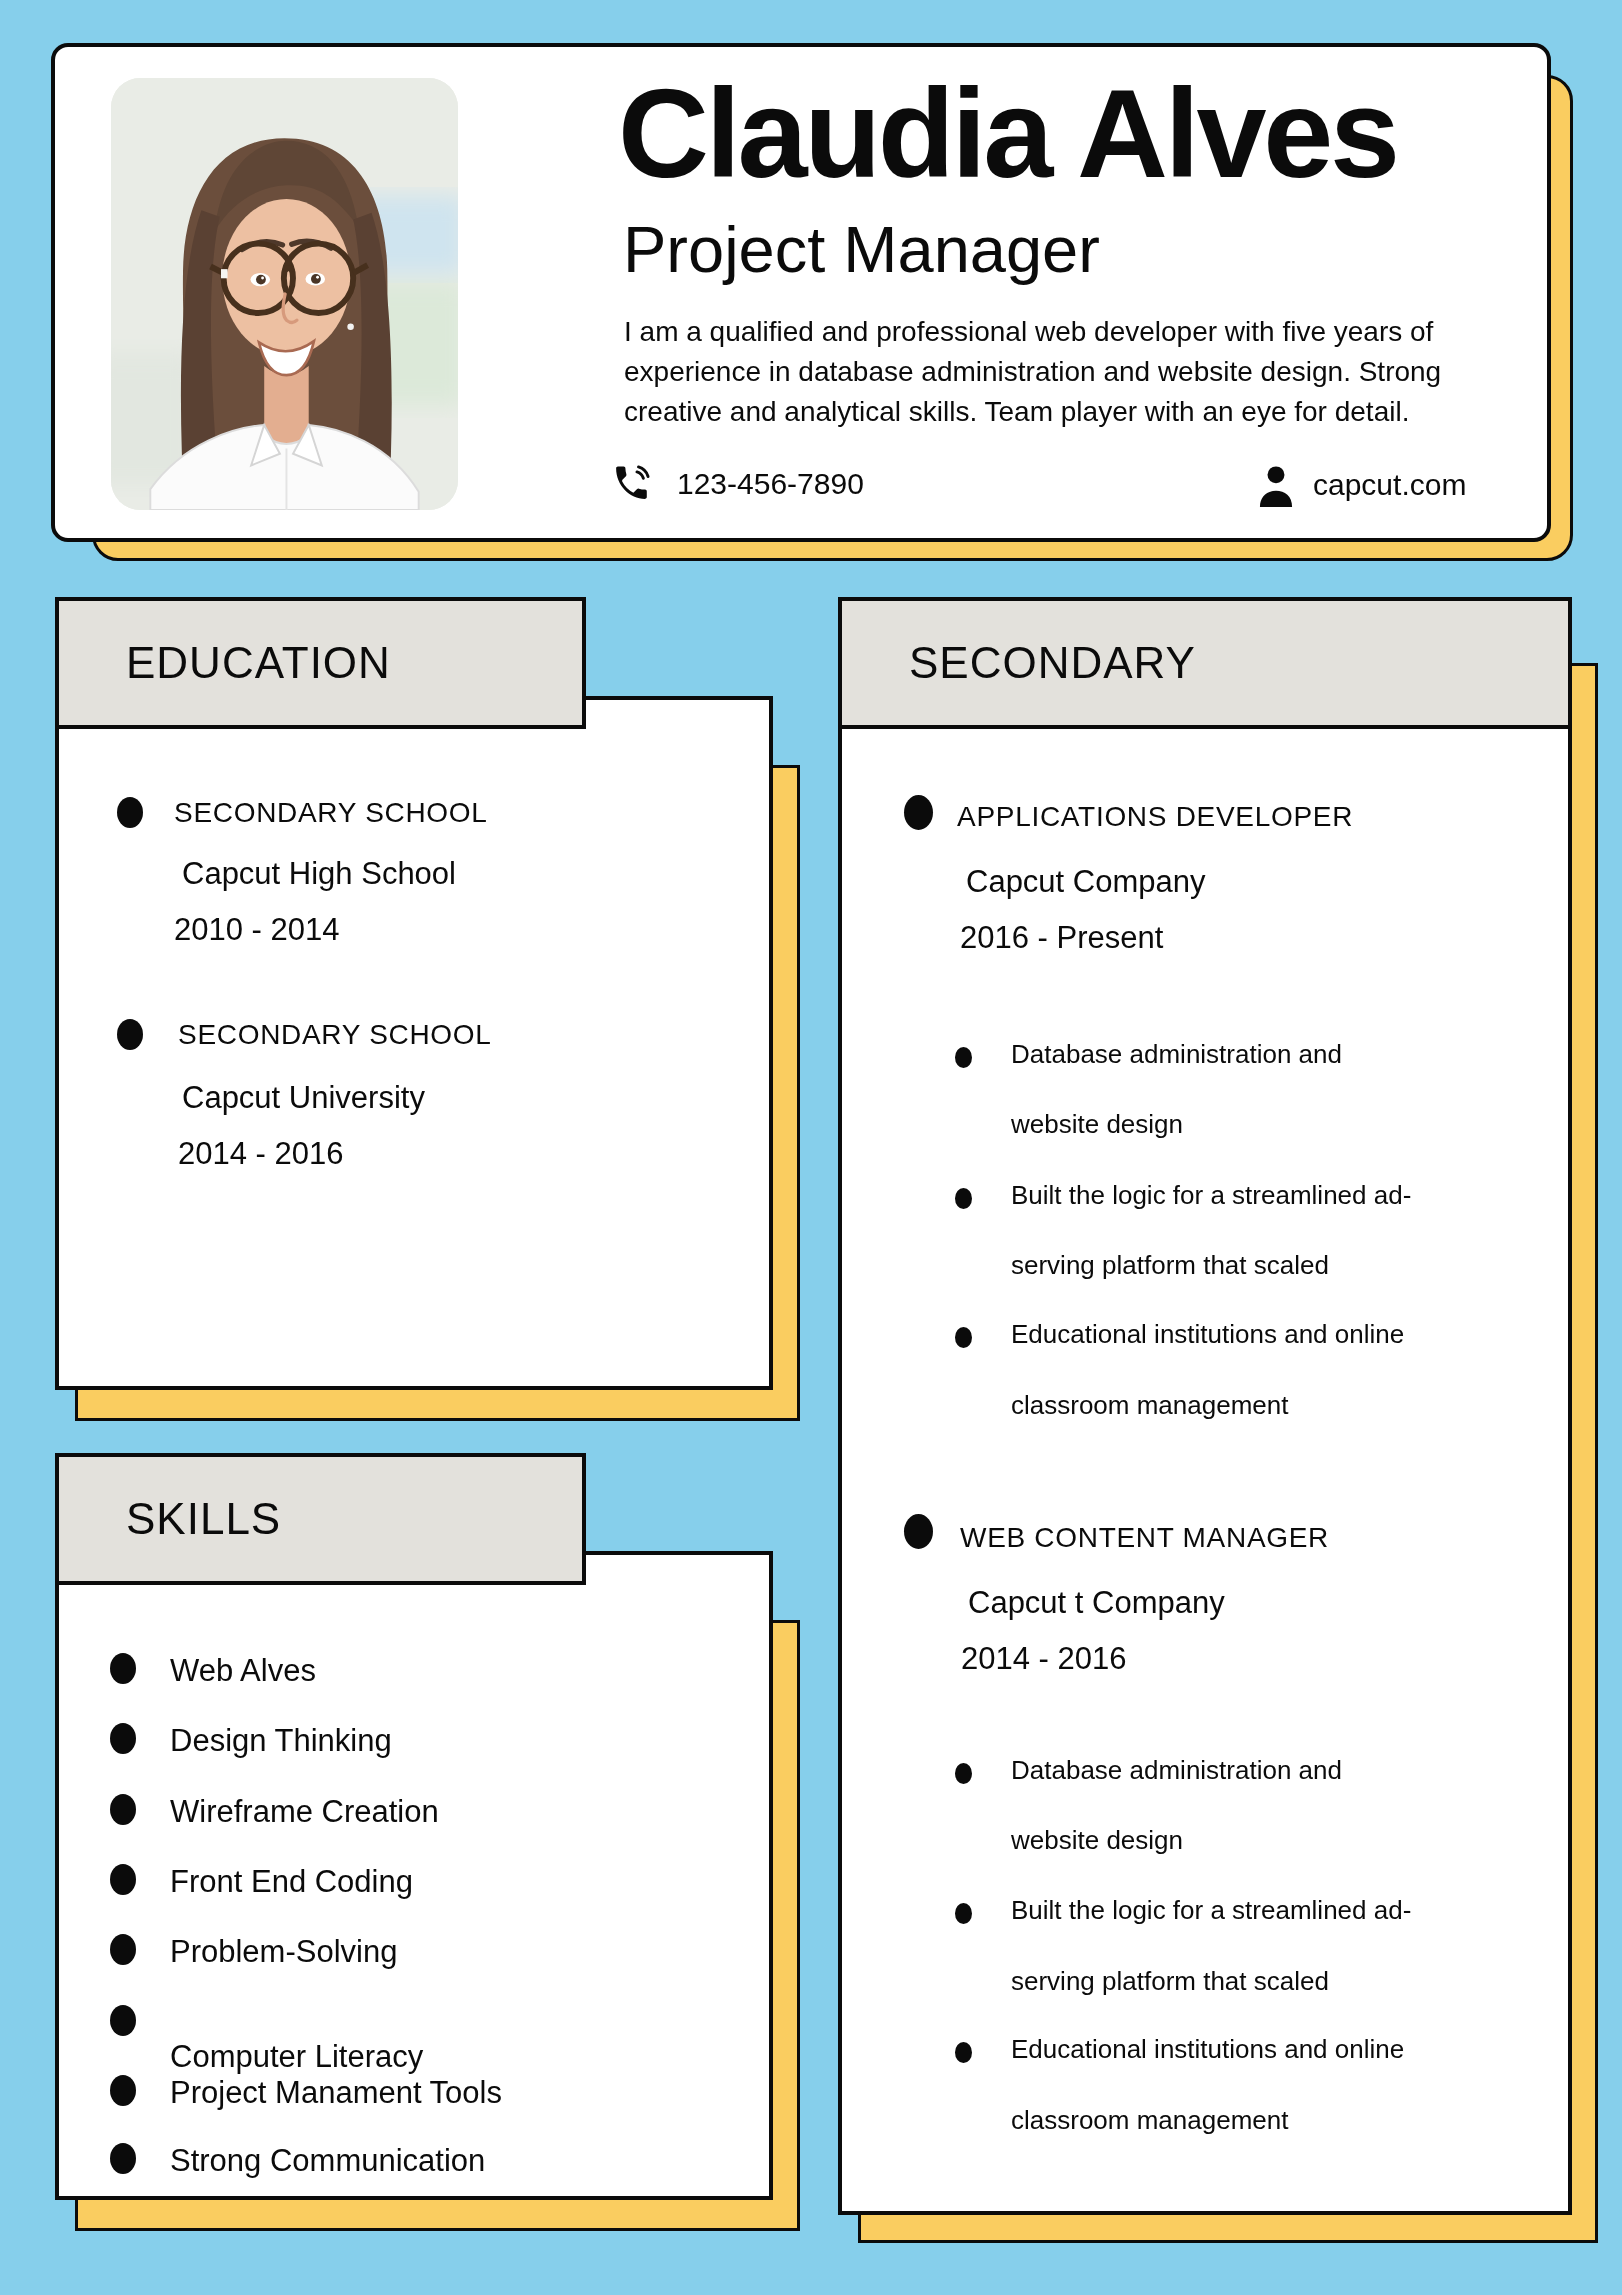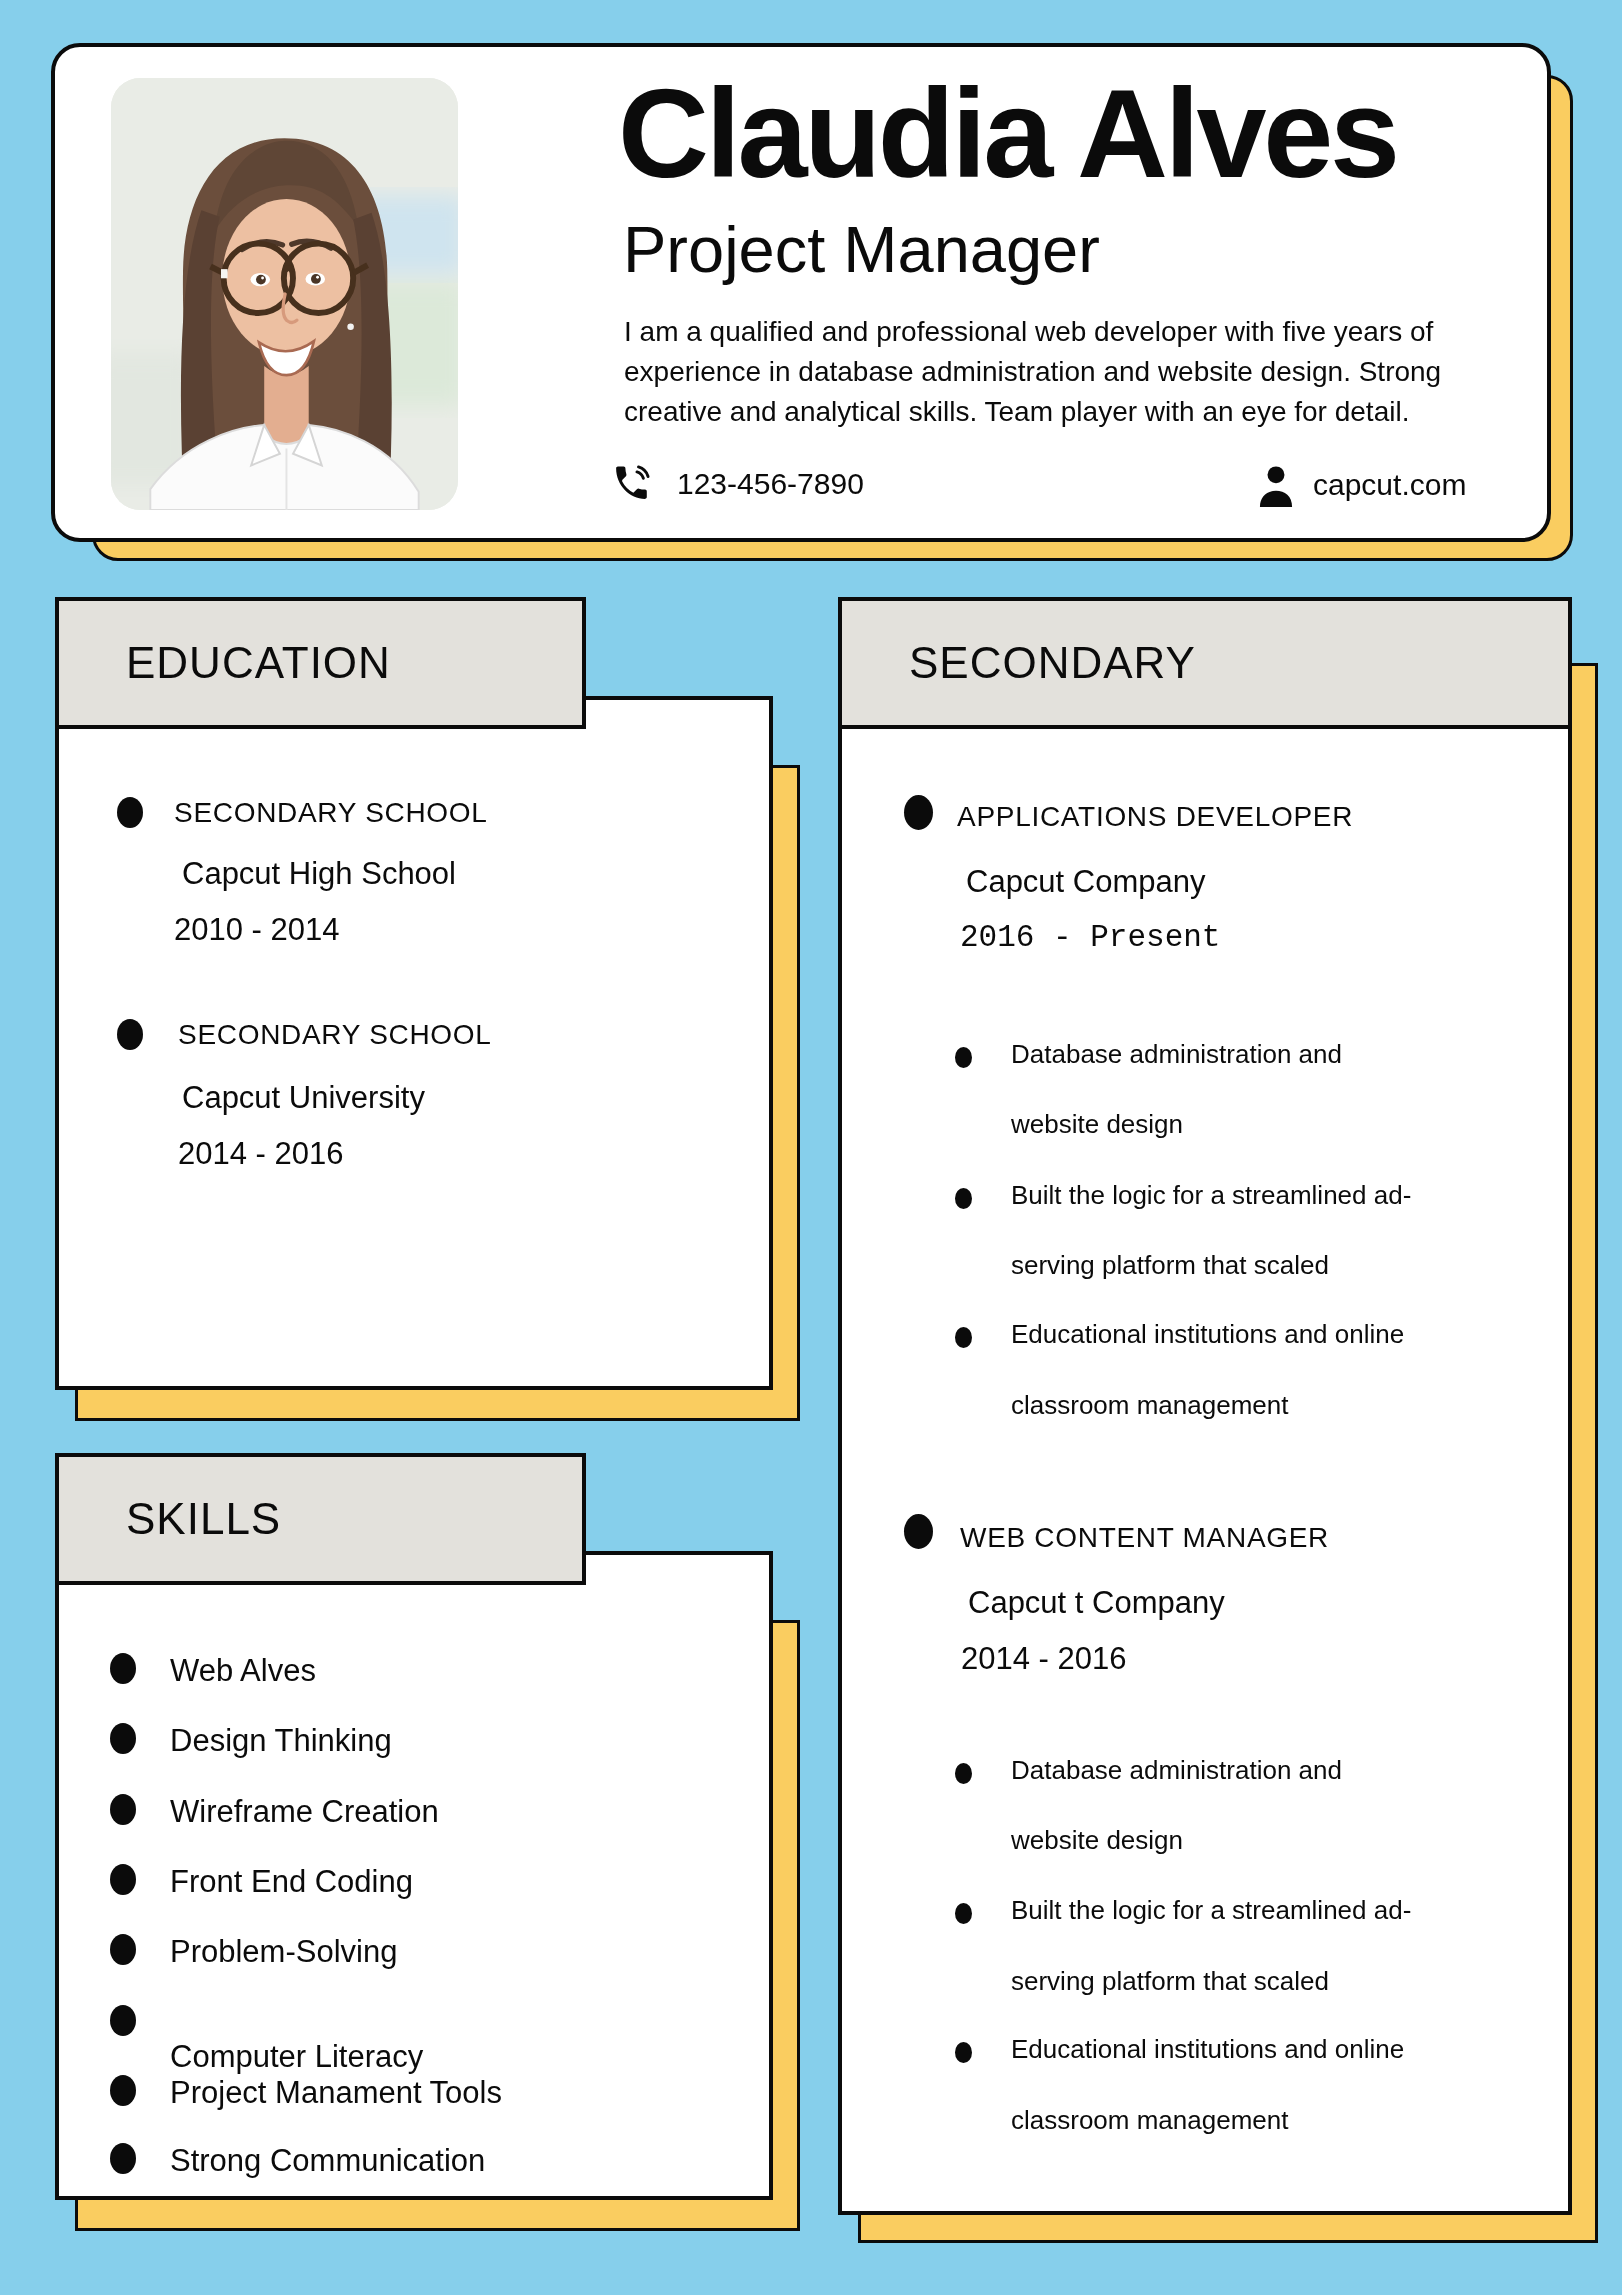--- a/index.html
+++ b/index.html
@@ -40,21 +40,21 @@
   .t{position:absolute;white-space:nowrap;line-height:1.18;}
   .caps{font-size:28px;letter-spacing:0.7px;}
   .body-line{font-size:31px;}
   .sub-line{font-size:26px;}
   .dot-lg{position:absolute;width:26px;height:31px;border-radius:50%;background:#0B0B0B;}
   .dot-xl{position:absolute;width:29px;height:35px;border-radius:50%;background:#0B0B0B;}
   .dot-sm{position:absolute;width:17px;height:21px;border-radius:50%;background:#0B0B0B;}
 
   
   .header-shadow{left:92px;top:75px;width:1481px;height:486px;border-radius:26px;}
-  .header-card{left:51px;top:43px;width:1500px;height:499px;border-radius:29px;}
+  .header-card{left:51px;top:43px;width:1500px;height:499px;border-radius:17px;}
   .photo{
     position:absolute;left:56px;top:31px;width:347px;height:432px;
     border-radius:29.4px;overflow:hidden;background:#E9ECE6;
   }
   .name{left:563px;top:13px;font-size:126px;font-weight:bold;letter-spacing:-3.3px;}
   .role{left:568px;top:165px;font-size:65px;font-weight:400;letter-spacing:0px;}
   .summary{
     position:absolute;left:569px;top:237px;width:844px;
     font-size:28px;line-height:40px;white-space:normal;
   }
@@ -204,21 +204,21 @@
   <div class="tab skills-tab">
     <span>SKILLS</span>
   </div>
 
   <div class="shadow exp-shadow"></div>
   <div class="card exp-card">
 
     <span class="dot-xl" style="left:62px;top:194px;"></span>
     <div class="t caps" style="left:115px;top:199px;">APPLICATIONS DEVELOPER</div>
     <div class="t body-line" style="left:124px;top:263px;">Capcut  Company</div>
-    <div class="t body-line" style="left:118px;top:319px;font-family:Liberation Mono, monospace;">2016 - Present</div>
+    <div class="t body-line" style="left:118px;top:319px;">2016 - Present</div>
 
     <span class="dot-sm" style="left:113px;top:446px;"></span>
     <div class="t sub-line" style="left:169px;top:438px;">Database administration and</div>
     <div class="t sub-line" style="left:169px;top:508px;">website design</div>
     <span class="dot-sm" style="left:113px;top:587px;"></span>
     <div class="t sub-line" style="left:169px;top:579px;">Built the logic for a streamlined ad-</div>
     <div class="t sub-line" style="left:169px;top:649px;">serving platform that scaled</div>
     <span class="dot-sm" style="left:113px;top:726px;"></span>
     <div class="t sub-line" style="left:169px;top:718px;">Educational institutions and online</div>
     <div class="t sub-line" style="left:169px;top:789px;">classroom management</div>

